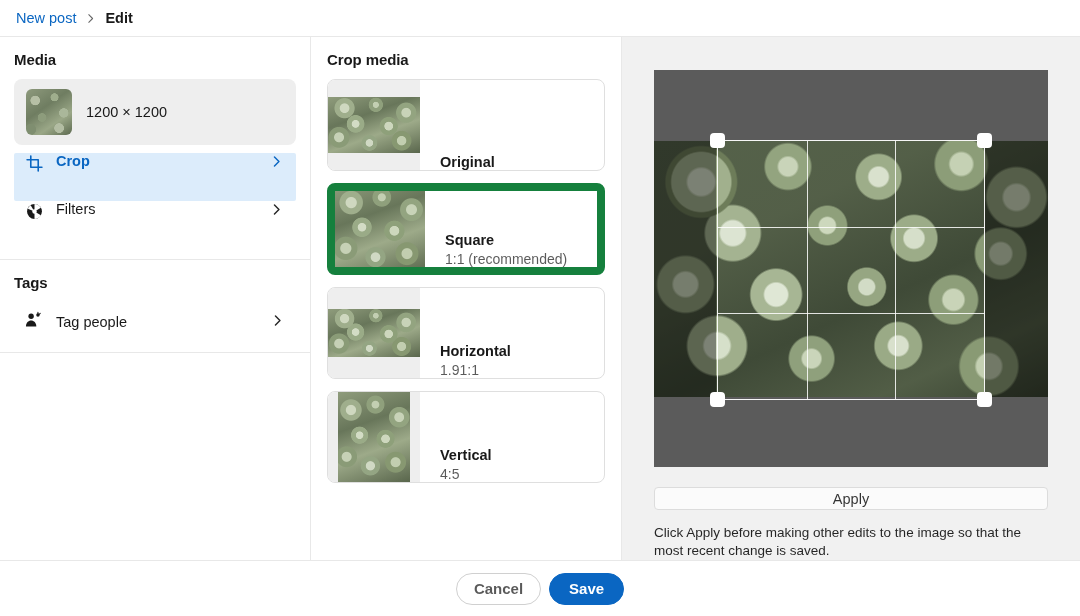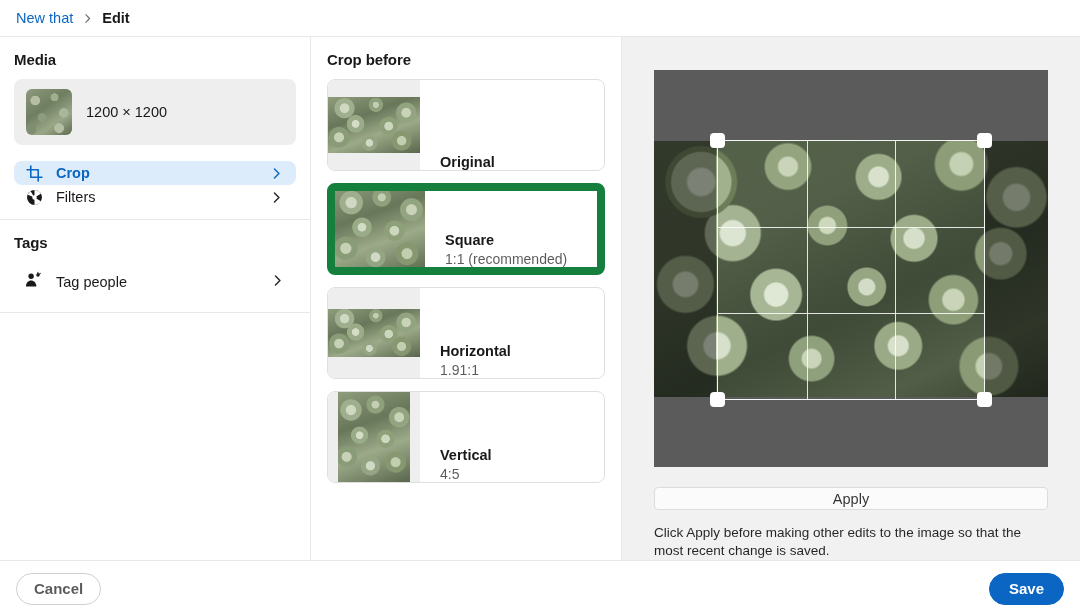--- a/index.html
+++ b/index.html
@@ -34,40 +34,40 @@
     border-right: 1px solid #e8e8e8;
     display: flex; flex-direction: column;
   }
   .section { padding: 14px 14px 10px 14px; }
   .section.tags { border-top: 1px solid #e8e8e8; border-bottom: 1px solid #e8e8e8; }
   .section-title { font-size: 15px; font-weight: 700; color: #000000e6; margin-bottom: 11px; letter-spacing: -0.1px; }
 
   .media-card {
     background: #eeeeee; border-radius: 8px;
     height: 66px; display: flex; align-items: center;
-    padding: 0 12px; gap: 14px; margin-bottom: 16px;
+    padding: 0 12px; gap: 14px; margin-bottom: 8px;
   }
   .thumb-small {
     width: 46px; height: 46px; border-radius: 6px;
     background-image:
       radial-gradient(circle at 20% 25%, #b6bfa5 0 9%, transparent 10%),
       radial-gradient(circle at 62% 18%, #9fae8d 0 8%, transparent 9%),
       radial-gradient(circle at 82% 52%, #aab79a 0 10%, transparent 11%),
       radial-gradient(circle at 35% 62%, #8d9c7c 0 10%, transparent 11%),
       radial-gradient(circle at 72% 85%, #b3bda3 0 9%, transparent 10%),
       radial-gradient(circle at 10% 88%, #7f8e70 0 9%, transparent 10%),
       linear-gradient(145deg, #8e9a7d 0%, #6f7d61 40%, #9aa787 70%, #5d6a50 100%);
     background-color: #7e8c6c;
     flex: 0 0 46px;
   }
   .media-dims { font-size: 14.5px; color: #000000e6; }
 
   .row {
-    height: 24px; display: flex; align-items: center;
-    padding: 0 12px 0 10px; border-radius: 8px; cursor: pointer;
+    height: 48px; display: flex; 
+    padding: 0 12px 0 10px; border-radius: 2px; cursor: pointer;
     gap: 12px;
   }
   .row.selected { background: #dcecfb; }
   .row .icon { width: 20px; height: 20px; flex: 0 0 20px; display: flex; align-items: center; justify-content: center; }
   .row .label { font-size: 14.5px; flex: 1 1 auto; }
   .row.selected .label { color: #0a66c2; font-weight: 600; }
   .row .chev { width: 16px; height: 16px; display: flex; align-items: center; justify-content: center; }
 
   .tag-row { height: 40px; display: flex; align-items: center; padding: 0 12px 0 10px; gap: 14px; cursor: pointer; border-radius: 6px; }
   .tag-row .label { font-size: 14.5px; flex: 1 1 auto; }
@@ -175,38 +175,38 @@
   }
   .hint {
     width: 394px; margin-top: 14px; font-size: 13.5px; line-height: 1.33;
     color: #000000d9;
   }
 
   
   .footer {
     height: 56px; flex: 0 0 56px; background: #fff;
     border-top: 1px solid #e8e8e8;
-    display: flex; align-items: center; justify-content: space-between;
+    display: flex; align-items: center; justify-content: center;
     gap: 8px; padding: 0 16px;
   }
   .btn {
     font-family: "Liberation Sans", sans-serif; font-size: 15px; font-weight: 600;
     border-radius: 20px; cursor: pointer; height: 32px;
     display: flex; align-items: center; justify-content: center;
   }
   .btn-secondary { background: #fff; border: 1px solid #d0d0d0; color: #000000a6; padding: 0 17px; }
   .btn-primary { background: #0a66c2; border: 1px solid #0a66c2; color: #fff; padding: 0 19px; }
 </style>
 </head>
 <body>
 
 <div class="app">
 
   <div class="header">
-    <span class="crumb-link">New that</span>
+    <span class="crumb-link">New post</span>
     <span class="crumb-sep">
       <svg width="11" height="11" viewBox="0 0 16 16" aria-hidden="true">
         <path d="M5.5 2.5 L11 8 L5.5 13.5" fill="none" stroke="#00000099" stroke-width="1.6" stroke-linecap="round" stroke-linejoin="round"></path>
       </svg>
     </span>
     <span class="crumb-current">Edit</span>
   </div>
 
   <div class="body">
 
@@ -271,21 +271,21 @@
           <span class="chev">
             <svg width="13" height="13" viewBox="0 0 16 16" aria-hidden="true">
               <path d="M5.5 2.5 L11 8 L5.5 13.5" fill="none" stroke="#000000d9" stroke-width="1.8" stroke-linecap="round" stroke-linejoin="round"></path>
             </svg>
           </span>
         </div>
       </div>
     </div>
 
     <div class="crop-panel">
-      <div class="crop-title">Crop before</div>
+      <div class="crop-title">Crop media</div>
 
       <div class="crop-opt">
         <div class="tb">
           <div class="succ" style="width:92px;height:56px;"></div>
         </div>
         <div class="meta">
           <div class="name">Original</div>
         </div>
       </div>
 

